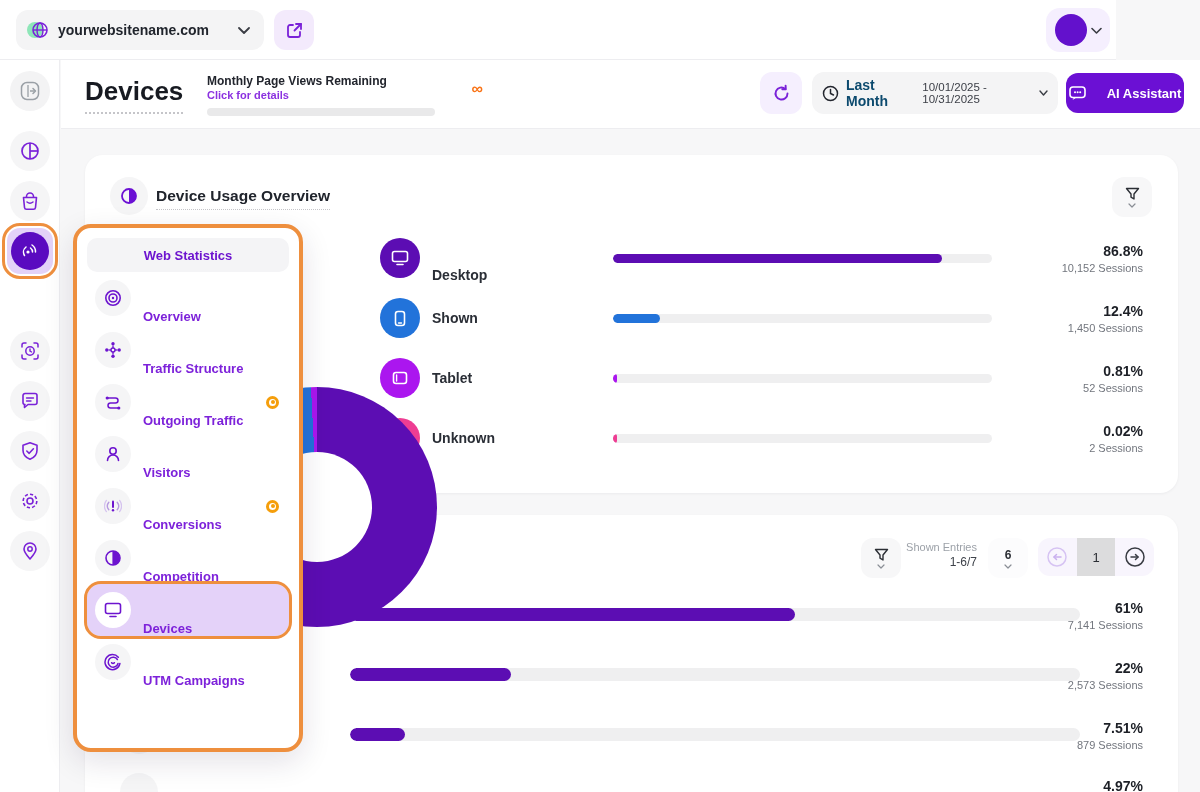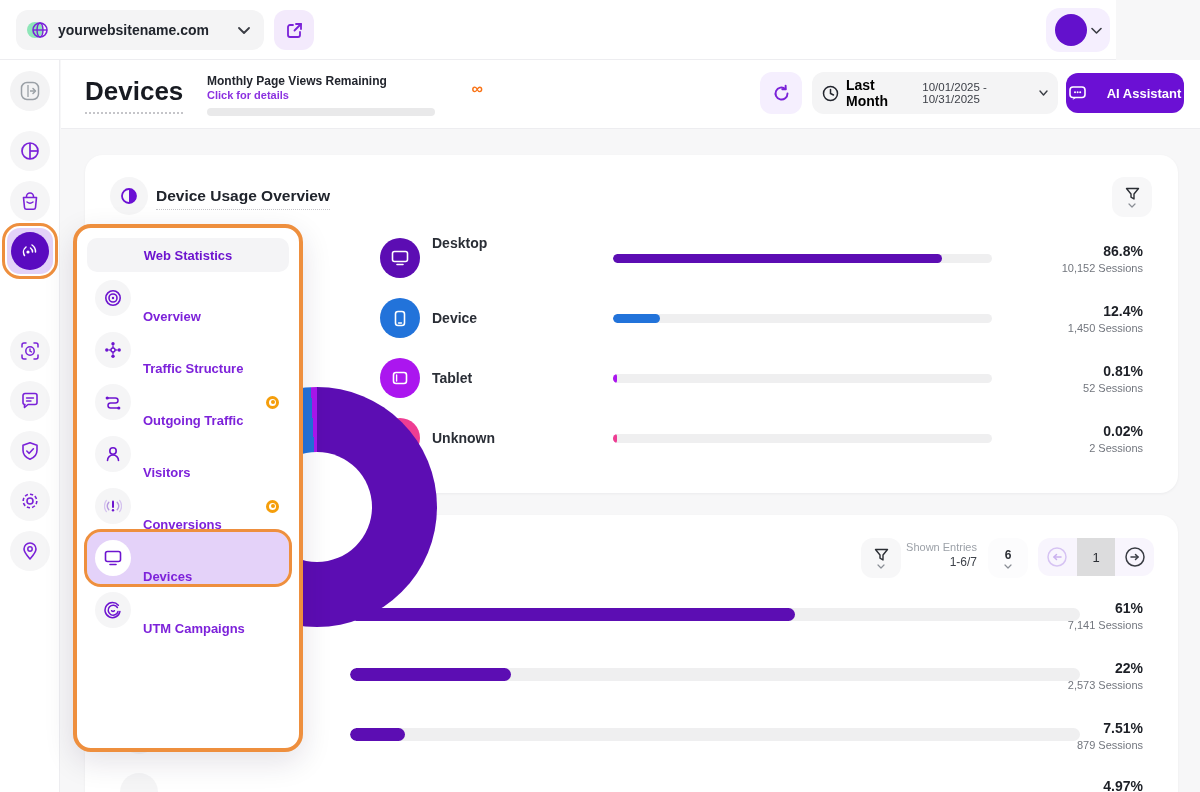--- a/index.html
+++ b/index.html
@@ -37,21 +37,21 @@
     border-bottom:2px dotted #c5c5c9; padding-bottom:5px; }
   .quota { position:absolute; left:146px; top:14px; width:228px; }
   .quota .t1 { font-size:12px; font-weight:700; color:#22252d; }
   .quota .t2 { font-size:11px; font-weight:600; color:#8b31e0; margin-top:1px; cursor:pointer; }
   .quota .bar { margin-top:7px; width:228px; height:8px; border-radius:4px; background:#e9e9ea; }
   .quota .inf { position:absolute; right:-48px; top:6px; font-size:16px; font-weight:700; color:#f97316; }
   .refresh-btn { position:absolute; left:699px; top:12px; width:42px; height:42px; background:#f5effe;
     border-radius:12px; display:flex; align-items:center; justify-content:center; cursor:pointer; }
   .daterange { position:absolute; left:751px; top:12px; width:246px; height:42px; background:#f4f4f5;
     border-radius:12px; display:flex; align-items:center; padding:0 10px; gap:7px; cursor:pointer; }
-  .daterange .preset { font-size:14px; font-weight:700; color:#000000; }
+  .daterange .preset { font-size:14px; font-weight:700; color:#0c4a6e; }
   .daterange .range { font-size:11.5px; color:#3d4048; margin-left:4px; }
   .ai-btn { position:absolute; left:1005px; top:13px; width:118px; height:40px; background:#6b10d4;
     border-radius:12px; display:flex; align-items:center; justify-content:center; gap:21px;
     color:#fff; font-size:13px; font-weight:700; cursor:pointer; }
 
   
   .card { position:absolute; left:85px; width:1093px; background:#fff; border-radius:18px;
     box-shadow:0 1px 3px rgba(20,20,40,.05); }
   .card1 { top:155px; height:338px; }
   .card2 { top:515px; height:300px; }
@@ -300,38 +300,38 @@
 
   <div class="donut" id="donut" style="background: conic-gradient(rgb(92, 13, 179) 0deg, rgb(92, 13, 179) 312.48deg, rgb(34, 115, 218) 312.48deg, rgb(34, 115, 218) 357.12deg, rgb(171, 22, 239) 357.12deg, rgb(171, 22, 239) 360.036deg, rgb(238, 61, 147) 360.036deg, rgb(238, 61, 147) 360.108deg);"></div>
 
   <div class="drow">
     <div class="ic" style="left:295px; top:83px; background:#5c0db3;">
       <svg width="18" height="16" viewBox="0 0 18 16">
           <rect x="1.5" y="1.5" width="15" height="10" rx="2" fill="none" stroke="#fff" stroke-width="1.6"></rect>
           <line x1="6" y1="14.5" x2="12" y2="14.5" stroke="#fff" stroke-width="1.6" stroke-linecap="round"></line>
         </svg>
     </div>
-    <div class="lbl" style="left:347px; top:80px;">Desktop</div>
+    <div class="lbl" style="left:347px; top:112px;">Desktop</div>
     <div class="bar-track" style="left:528px; top:99px; width:379px;">
       <div class="bar-fill" style="width: 86.8%; background: rgb(92, 13, 179);"></div>
     </div>
     <div class="vals" style="left:938px; top:88px;">
       <div class="pct">86.8%</div>
       <div class="ses">10,152 Sessions</div>
     </div>
   </div>
 
   <div class="drow">
     <div class="ic" style="left:295px; top:143px; background:#2273da;">
       <svg width="12" height="17" viewBox="0 0 12 17">
           <rect x="1.5" y="1.5" width="9" height="14" rx="2.5" fill="none" stroke="#fff" stroke-width="1.6"></rect>
           <line x1="4.5" y1="13" x2="7.5" y2="13" stroke="#fff" stroke-width="1.4" stroke-linecap="round"></line>
         </svg>
     </div>
-    <div class="lbl" style="left:347px; top:155px;">Device</div>
+    <div class="lbl" style="left:347px; top:155px;">Shown</div>
     <div class="bar-track" style="left:528px; top:159px; width:379px;">
       <div class="bar-fill" style="width: 12.4%; background: rgb(34, 115, 218);"></div>
     </div>
     <div class="vals" style="left:938px; top:148px;">
       <div class="pct">12.4%</div>
       <div class="ses">1,450 Sessions</div>
     </div>
   </div>
 
   <div class="drow">
@@ -514,20 +514,30 @@
           <circle cx="9" cy="13.2" r="1.2" fill="#6d14cf"></circle>
           <path d="M4.8 5.2 a6 6 0 0 0 0 7.6 M13.2 5.2 a6 6 0 0 1 0 7.6" fill="none" stroke="#b79ae0" stroke-width="1.4" stroke-linecap="round"></path>
           <path d="M2.4 3.4 a9 9 0 0 0 0 11.2 M15.6 3.4 a9 9 0 0 1 0 11.2" fill="none" stroke="#d5c3ef" stroke-width="1.3" stroke-linecap="round"></path>
         </svg>
       </span>
       <span class="flbl">Conversions</span>
       <span class="badge"></span>
     </div>
 
 
+    <div class="fly-item">
+      <span class="fic">
+        <svg width="18" height="18" viewBox="0 0 18 18">
+          <circle cx="9" cy="9" r="7" fill="none" stroke="#6d14cf" stroke-width="1.6"></circle>
+          <path d="M9 2 a7 7 0 0 1 0 14 z" fill="#6d14cf"></path>
+          <line x1="9" y1="2" x2="9" y2="16" stroke="#6d14cf" stroke-width="1.2"></line>
+        </svg>
+      </span>
+      <span class="flbl">Competition</span>
+    </div>
 
     <div class="fly-item active">
       <span class="fic">
         <svg width="18" height="16" viewBox="0 0 18 16">
           <rect x="1.5" y="1.5" width="15" height="10" rx="2" fill="none" stroke="#6d14cf" stroke-width="1.6"></rect>
           <line x1="6" y1="14.5" x2="12" y2="14.5" stroke="#6d14cf" stroke-width="1.6" stroke-linecap="round"></line>
         </svg>
       </span>
       <span class="flbl">Devices</span>
     </div>

